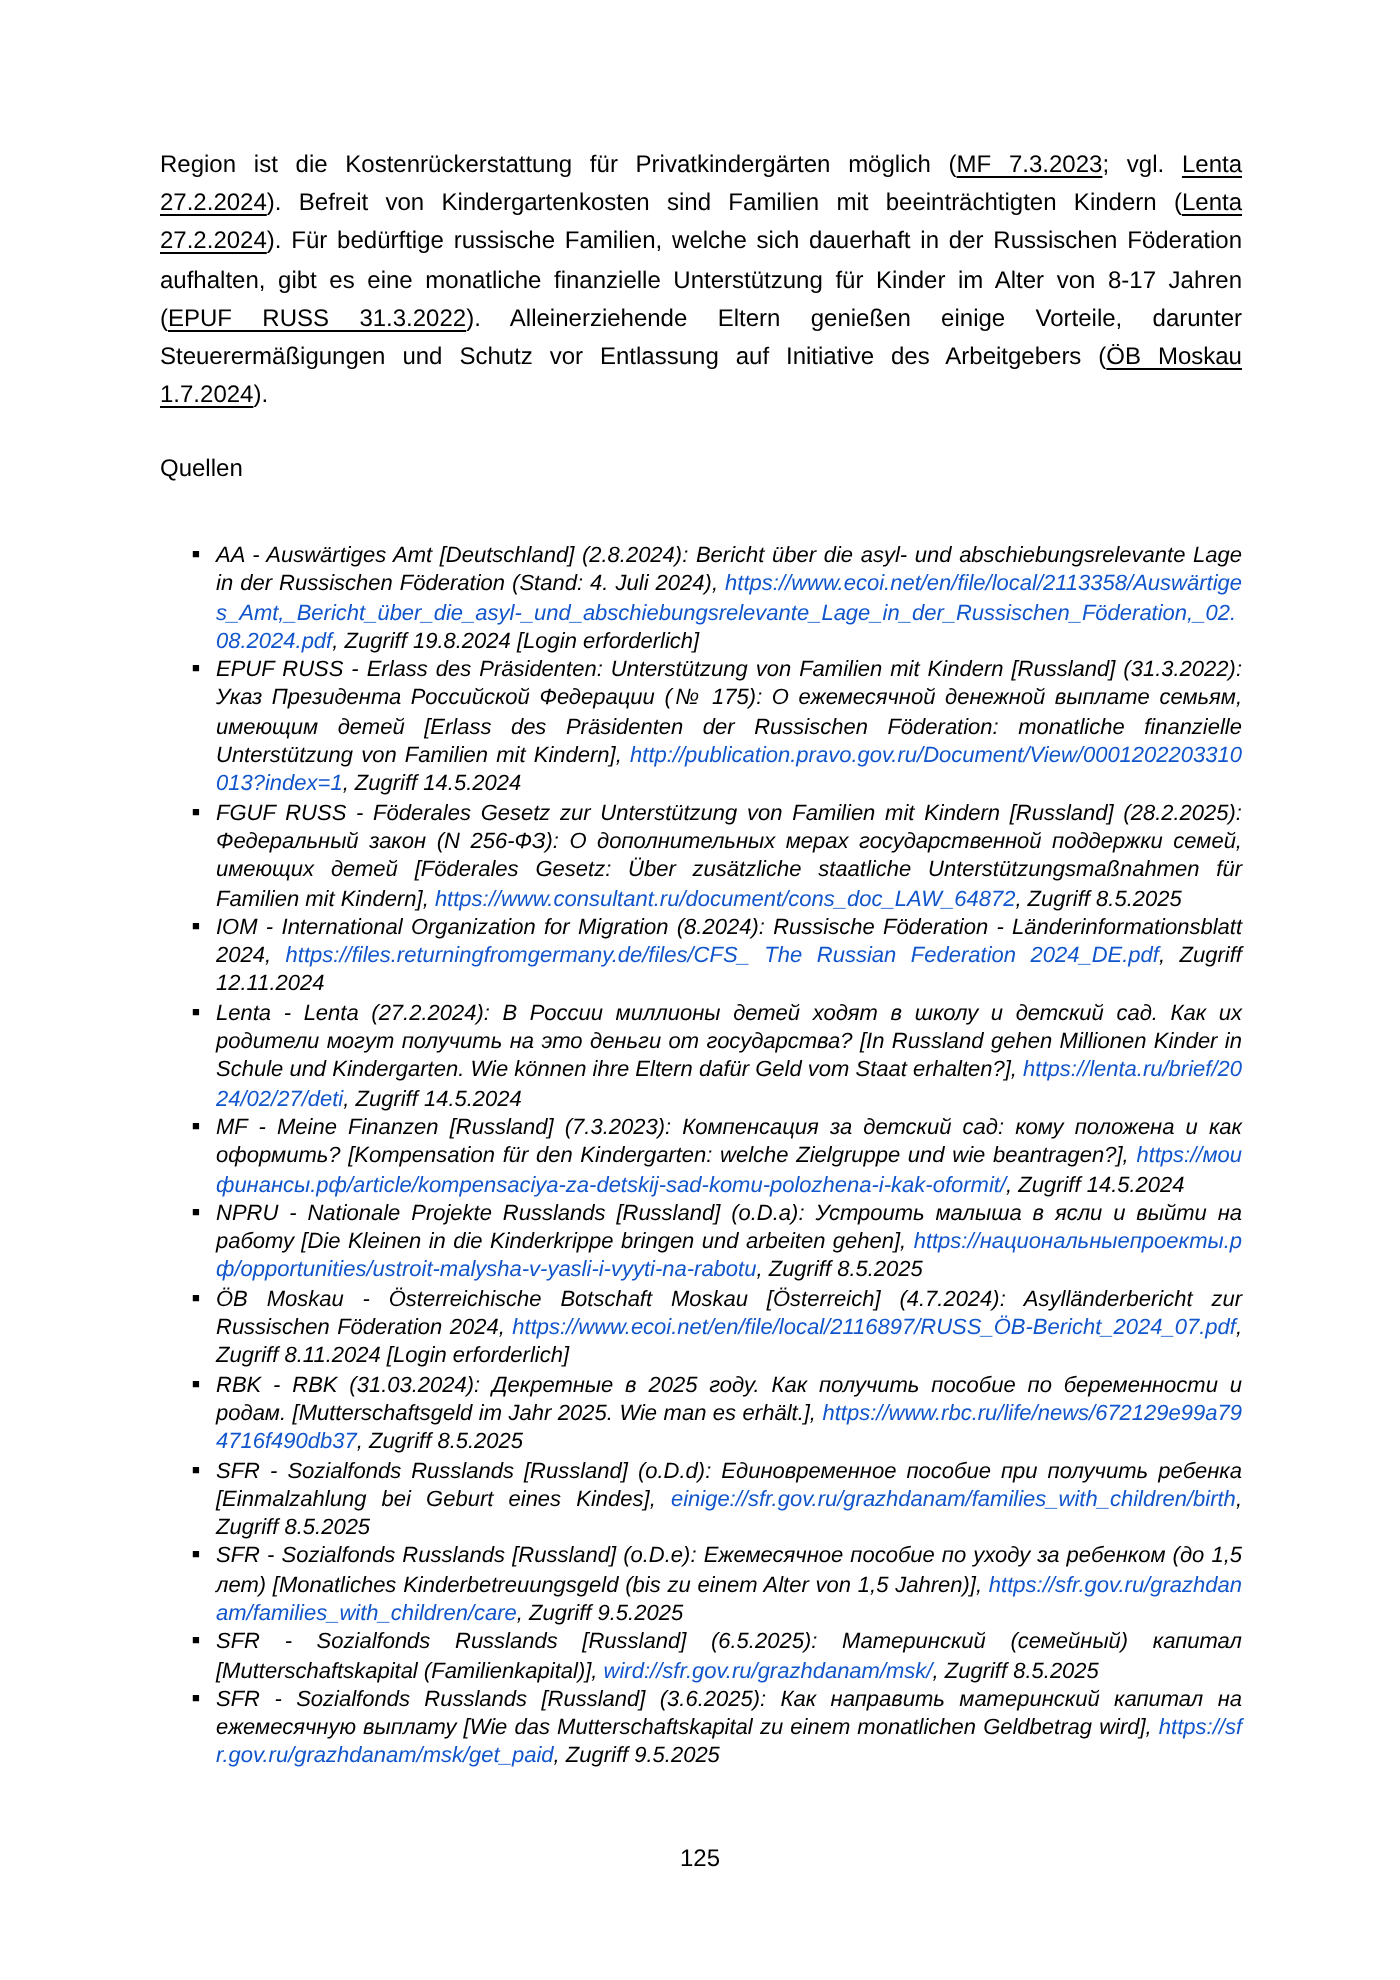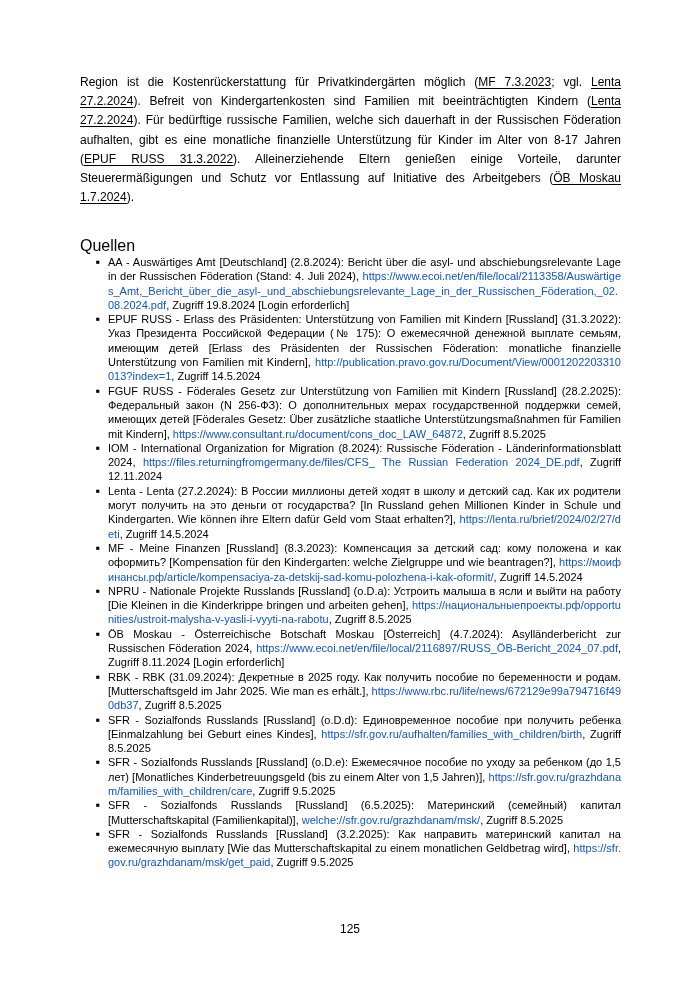--- a/index.html
+++ b/index.html
@@ -25,37 +25,38 @@
     font-size: 12px;
     line-height: 19.2px;
     text-align: justify;
   }
   .ref {
     text-decoration: underline;
     text-underline-offset: 2px;
   }
   .quellen {
     position: absolute;
-    top: 237px;
+    top: 227px;
     left: 80px;
     margin: 0;
-    font-size: 16px;
+    font-size: 12px;
     font-weight: normal;
   }
   .sources {
     position: absolute;
-    top: 255px;
+    top: 271px;
     left: 80px;
     width: 541px;
     margin: 0;
     padding: 0;
     list-style: none;
     font-size: 11px;
     line-height: 14.3px;
     text-align: justify;
+    font-style: italic;
   }
   .sources li {
     position: relative;
     padding-left: 28px;
     margin: 0;
   }
   .bullet {
     position: absolute;
     left: 16px;
     top: 2px;
@@ -83,25 +84,25 @@
   <p class="intro"><span>Region ist die Kostenrückerstattung für Privatkindergärten möglich (</span><span class="ref">MF 7.3.2023</span><span>; vgl. </span><span class="ref">Lenta 27.2.2024</span><span>). Befreit von Kindergartenkosten sind Familien mit beeinträchtigten Kindern (</span><span class="ref">Lenta 27.2.2024</span><span>). Für bedürftige russische Familien, welche sich dauerhaft in der Russischen Föderation aufhalten, gibt es eine monatliche finanzielle Unterstützung für Kinder im Alter von 8-17 Jahren (</span><span class="ref">EPUF RUSS 31.3.2022</span><span>). Alleinerziehende Eltern genießen einige Vorteile, darunter Steuerermäßigungen und Schutz vor Entlassung auf Initiative des Arbeitgebers (</span><span class="ref">ÖB Moskau 1.7.2024</span><span>).</span></p>
 
   <h2 class="quellen">Quellen</h2>
 
   <ul class="sources">
     <li><span class="bullet">■</span><span>AA - Auswärtiges Amt [Deutschland] (2.8.2024): Bericht über die asyl- und abschiebungsrelevante Lage in der Russischen Föderation (Stand: 4. Juli 2024), </span><span class="link">https://www.ecoi.net/en/file/local/2113358/Auswärtiges_Amt,_Bericht_über_die_asyl-_und_abschiebungsrelevante_Lage_in_der_Russischen_Föderation,_02.08.2024.pdf</span><span>, Zugriff 19.8.2024 [Login erforderlich]</span></li>
     <li><span class="bullet">■</span><span>EPUF RUSS - Erlass des Präsidenten: Unterstützung von Familien mit Kindern [Russland] (31.3.2022): Указ Президента Российской Федерации (№ 175): О ежемесячной денежной выплате семьям, имеющим детей [Erlass des Präsidenten der Russischen Föderation: monatliche finanzielle Unterstützung von Familien mit Kindern], </span><span class="link">http://publication.pravo.gov.ru/Document/View/0001202203310013?index=1</span><span>, Zugriff 14.5.2024</span></li>
     <li><span class="bullet">■</span><span>FGUF RUSS - Föderales Gesetz zur Unterstützung von Familien mit Kindern [Russland] (28.2.2025): Федеральный закон (N 256-ФЗ): О дополнительных мерах государственной поддержки семей, имеющих детей [Föderales Gesetz: Über zusätzliche staatliche Unterstützungsmaßnahmen für Familien mit Kindern], </span><span class="link">https://www.consultant.ru/document/cons_doc_LAW_64872</span><span>, Zugriff 8.5.2025</span></li>
     <li><span class="bullet">■</span><span>IOM - International Organization for Migration (8.2024): Russische Föderation - Länderinformationsblatt 2024, </span><span class="link">https://files.returningfromgermany.de/files/CFS_ The Russian Federation 2024_DE.pdf</span><span>, Zugriff 12.11.2024</span></li>
     <li><span class="bullet">■</span><span>Lenta - Lenta (27.2.2024): В России миллионы детей ходят в школу и детский сад. Как их родители могут получить на это деньги от государства? [In Russland gehen Millionen Kinder in Schule und Kindergarten. Wie können ihre Eltern dafür Geld vom Staat erhalten?], </span><span class="link">https://lenta.ru/brief/2024/02/27/deti</span><span>, Zugriff 14.5.2024</span></li>
-    <li><span class="bullet">■</span><span>MF - Meine Finanzen [Russland] (8.3.2023): Компенсация за детский сад: кому положена и как оформить? [Kompensation für den Kindergarten: welche Zielgruppe und wie beantragen?], </span><span class="link">https://моифинансы.рф/article/kompensaciya-za-detskij-sad-komu-polozhena-i-kak-oformit/</span><span>, Zugriff 14.5.2024</span></li>
+    <li><span class="bullet">■</span><span>MF - Meine Finanzen [Russland] (7.3.2023): Компенсация за детский сад: кому положена и как оформить? [Kompensation für den Kindergarten: welche Zielgruppe und wie beantragen?], </span><span class="link">https://моифинансы.рф/article/kompensaciya-za-detskij-sad-komu-polozhena-i-kak-oformit/</span><span>, Zugriff 14.5.2024</span></li>
     <li><span class="bullet">■</span><span>NPRU - Nationale Projekte Russlands [Russland] (o.D.a): Устроить малыша в ясли и выйти на работу [Die Kleinen in die Kinderkrippe bringen und arbeiten gehen], </span><span class="link">https://национальныепроекты.рф/opportunities/ustroit-malysha-v-yasli-i-vyyti-na-rabotu</span><span>, Zugriff 8.5.2025</span></li>
     <li><span class="bullet">■</span><span>ÖB Moskau - Österreichische Botschaft Moskau [Österreich] (4.7.2024): Asylländerbericht zur Russischen Föderation 2024, </span><span class="link">https://www.ecoi.net/en/file/local/2116897/RUSS_ÖB-Bericht_2024_07.pdf</span><span>, Zugriff 8.11.2024 [Login erforderlich]</span></li>
-    <li><span class="bullet">■</span><span>RBK - RBK (31.09.2024): Декретные в 2025 году. Как получить пособие по беременности и родам. [Mutterschaftsgeld im Jahr 2025. Wie man es erhält.], </span><span class="link">https://www.rbc.ru/life/news/672129e99a794716f490db37</span><span>, Zugriff 8.5.2025</span></li>
-    <li><span class="bullet">■</span><span>SFR - Sozialfonds Russlands [Russland] (o.D.d): Единовременное пособие при получить ребенка [Einmalzahlung bei Geburt eines Kindes], </span><span class="link">https://sfr.gov.ru/aufhalten/families_with_children/birth</span><span>, Zugriff 8.5.2025</span></li>
+    <li><span class="bullet">■</span><span>RBK - RBK (31.03.2024): Декретные в 2025 году. Как получить пособие по беременности и родам. [Mutterschaftsgeld im Jahr 2025. Wie man es erhält.], </span><span class="link">https://www.rbc.ru/life/news/672129e99a794716f490db37</span><span>, Zugriff 8.5.2025</span></li>
+    <li><span class="bullet">■</span><span>SFR - Sozialfonds Russlands [Russland] (o.D.d): Единовременное пособие при получить ребенка [Einmalzahlung bei Geburt eines Kindes], </span><span class="link">einige://sfr.gov.ru/grazhdanam/families_with_children/birth</span><span>, Zugriff 8.5.2025</span></li>
     <li><span class="bullet">■</span><span>SFR - Sozialfonds Russlands [Russland] (o.D.e): Ежемесячное пособие по уходу за ребенком (до 1,5 лет) [Monatliches Kinderbetreuungsgeld (bis zu einem Alter von 1,5 Jahren)], </span><span class="link">https://sfr.gov.ru/grazhdanam/families_with_children/care</span><span>, Zugriff 9.5.2025</span></li>
-    <li><span class="bullet">■</span><span>SFR - Sozialfonds Russlands [Russland] (6.5.2025): Материнский (семейный) капитал [Mutterschaftskapital (Familienkapital)], </span><span class="link">welche://sfr.gov.ru/grazhdanam/msk/</span><span>, Zugriff 8.5.2025</span></li>
-    <li><span class="bullet">■</span><span>SFR - Sozialfonds Russlands [Russland] (3.2.2025): Как направить материнский капитал на ежемесячную выплату [Wie das Mutterschaftskapital zu einem monatlichen Geldbetrag wird], </span><span class="link">https://sfr.gov.ru/grazhdanam/msk/get_paid</span><span>, Zugriff 9.5.2025</span></li>
+    <li><span class="bullet">■</span><span>SFR - Sozialfonds Russlands [Russland] (6.5.2025): Материнский (семейный) капитал [Mutterschaftskapital (Familienkapital)], </span><span class="link">wird://sfr.gov.ru/grazhdanam/msk/</span><span>, Zugriff 8.5.2025</span></li>
+    <li><span class="bullet">■</span><span>SFR - Sozialfonds Russlands [Russland] (3.6.2025): Как направить материнский капитал на ежемесячную выплату [Wie das Mutterschaftskapital zu einem monatlichen Geldbetrag wird], </span><span class="link">https://sfr.gov.ru/grazhdanam/msk/get_paid</span><span>, Zugriff 9.5.2025</span></li>
   </ul>
 
   <div class="pagenum">125</div>
 
 </div>
 
 </body></html>

